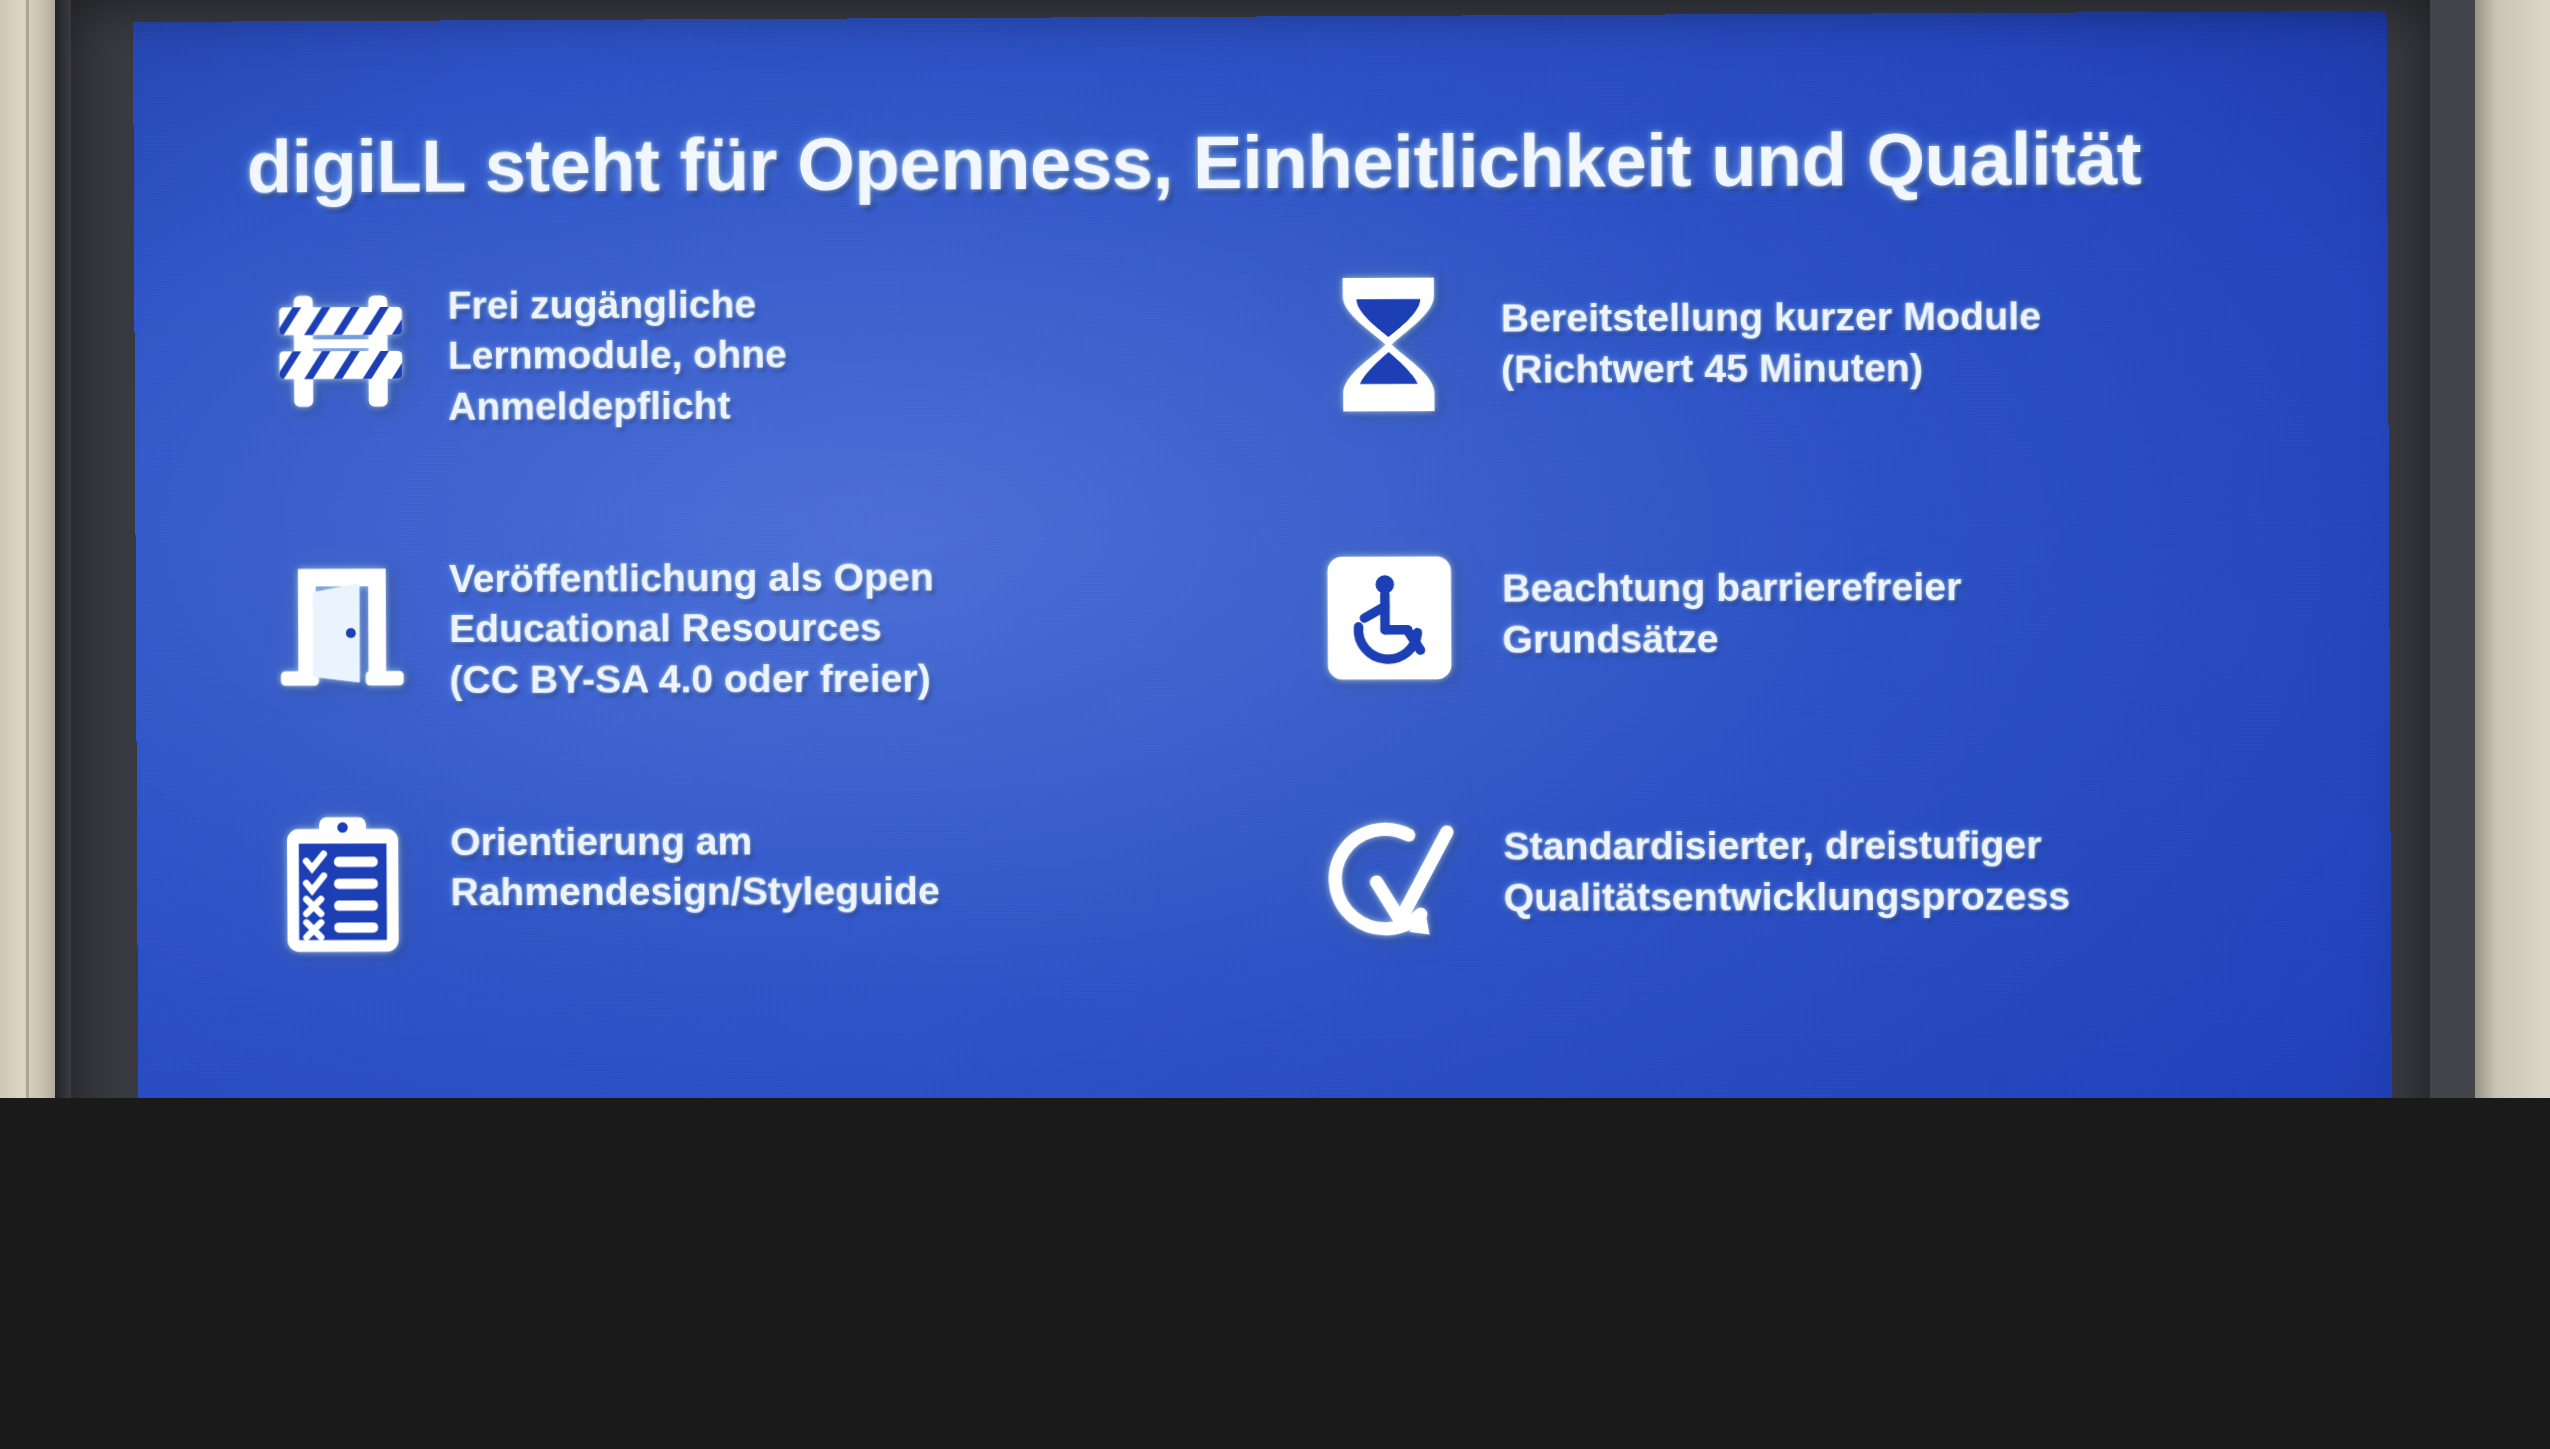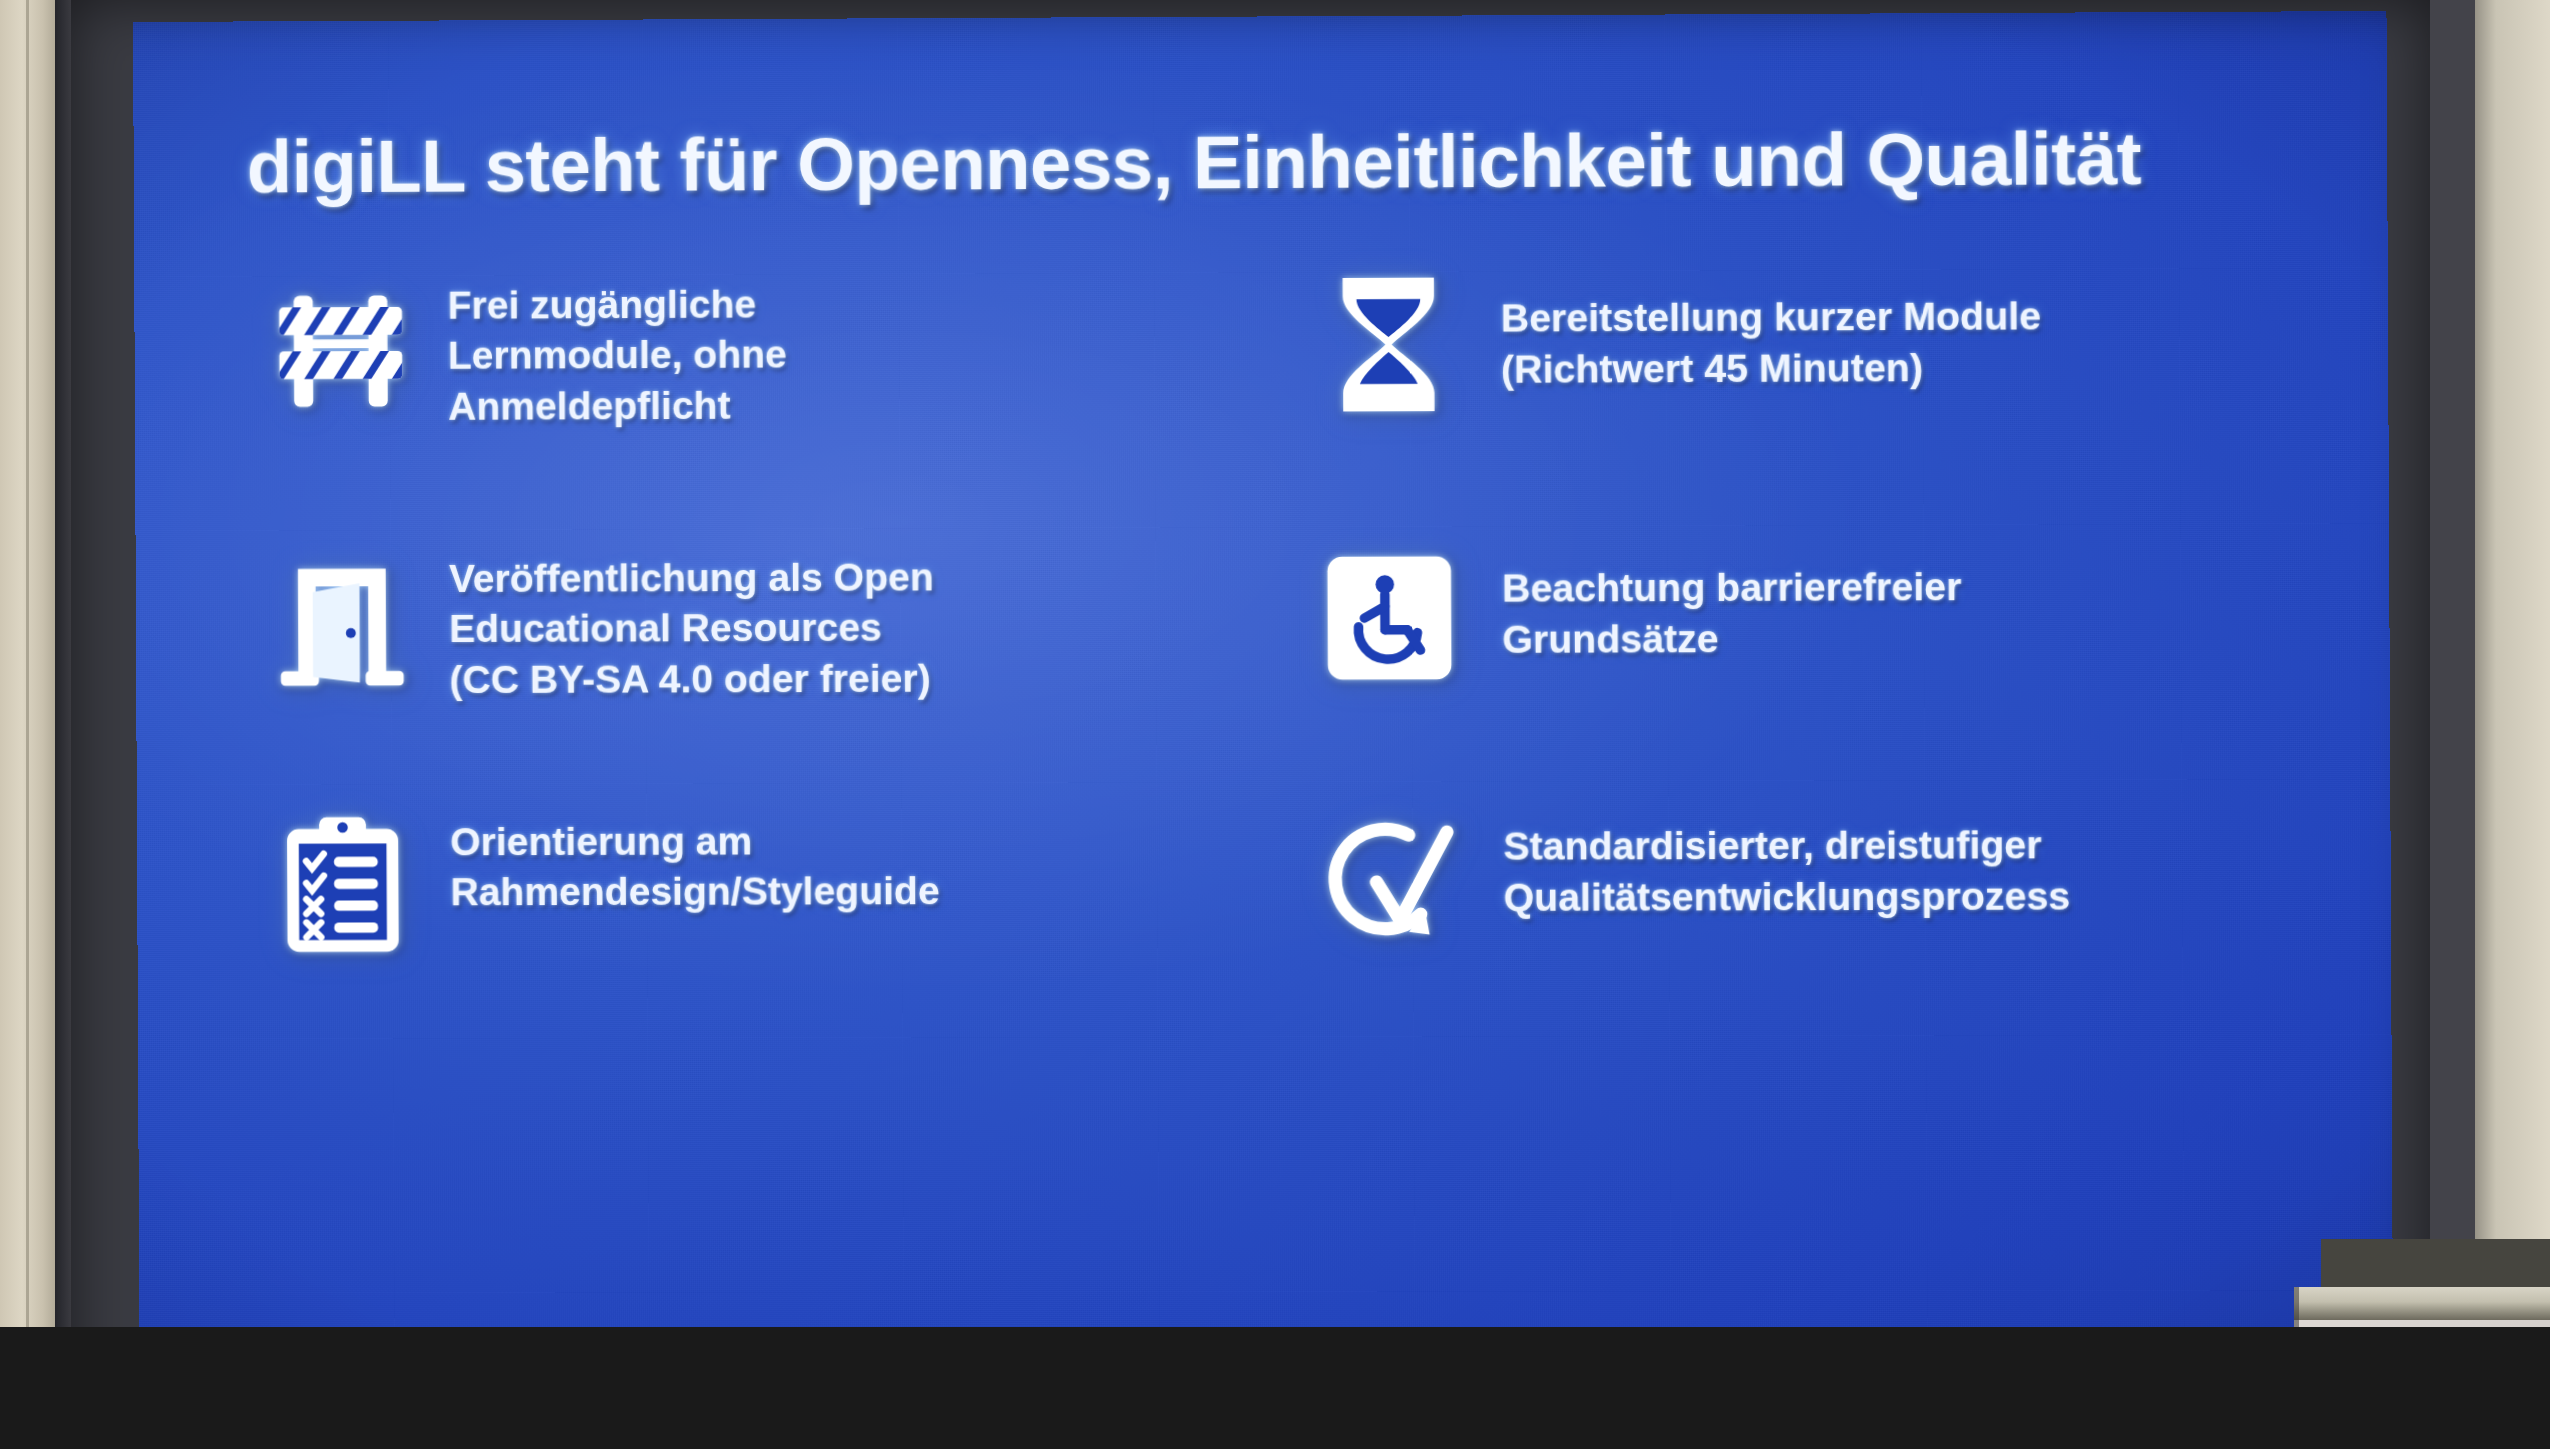--- a/index.html
+++ b/index.html
@@ -8,21 +8,21 @@
   }
   body {
     width: 2550px; height: 1449px;
     overflow: hidden;
     font-family: "Liberation Sans", sans-serif;
   }
 
   
   #scene {
     position: relative;
-    width: 2550px; height: 1327px;
+    width: 2550px; height: 1098px;
     background: #3b3b40;
     overflow: hidden;
   }
 
   
   .wall-strip {
     position: absolute; left: 0; top: 0;
     width: 55px; height: 1449px;
     background: linear-gradient(to right, #cfc7b4 0%, #ddd6c4 40%, #c9c1ae 78%, #b2ab99 100%);
   }

